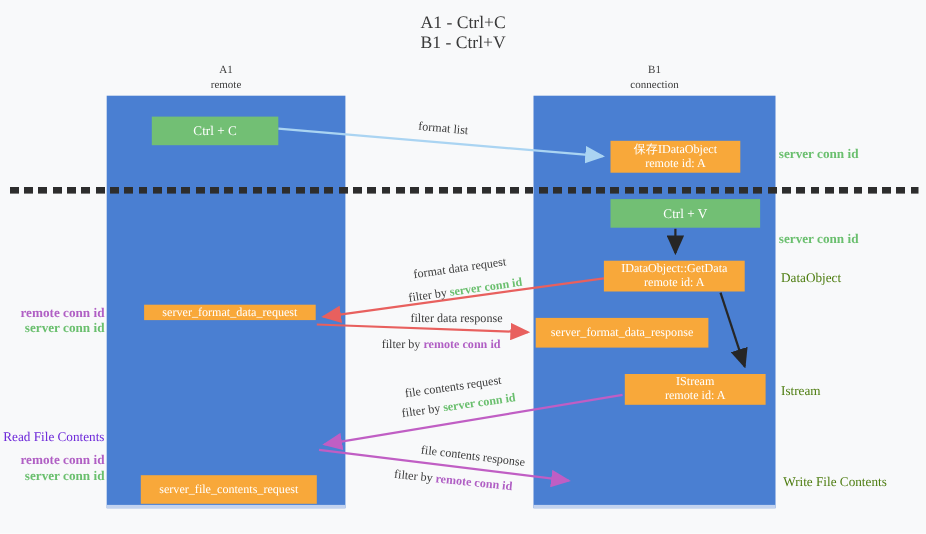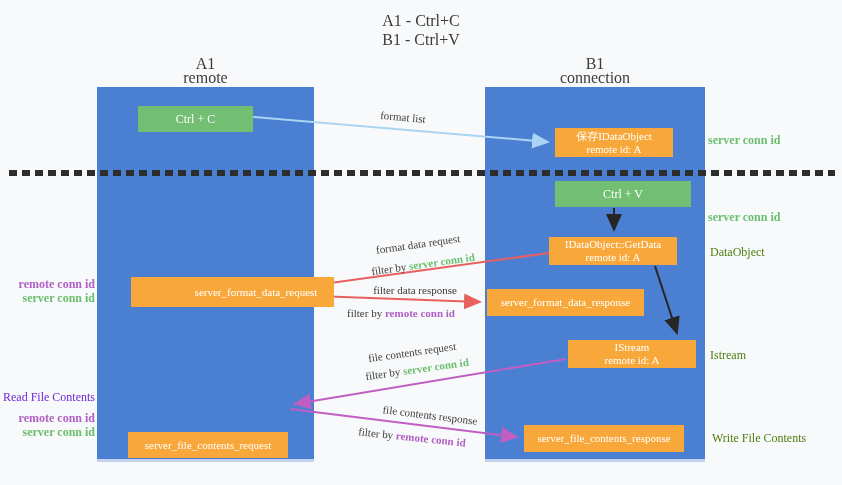--- a/index.html
+++ b/index.html
@@ -8,21 +8,21 @@
     background:#f8f9fa;
     font-family:Liberation Serif, serif;
     color:#3c3c3c;
   }
   .title{position:absolute;left:0;right:0;top:11px;text-align:center;
     font-size:16px;line-height:19px;color:#3a3a3a;}
   .lane{position:absolute;top:87px;height:372px;background:#4a7fd2;
     border-bottom:3px solid #c3d3ef;}
   .lane-left{left:97px;width:217px;}
   .lane-right{left:485px;width:220px;}
-  .lane-header{position:absolute;top:57px;text-align:center;font-size:16px;
+  .lane-header{position:absolute;top:57px;text-align:center;font-size:10px;
     line-height:14px;color:#3c3c3c;}
   .lh-left{left:97px;width:217px;}
   .lh-right{left:485px;width:220px;}
   .divider{position:absolute;left:9px;width:826px;top:170px;height:6px;
     background:repeating-linear-gradient(to right,#2d2d2d 0 8px,transparent 8px 13px);}
   .arrows{position:absolute;left:0;top:0;pointer-events:none;}
   .node{position:absolute;display:flex;flex-direction:column;align-items:center;
     justify-content:center;color:#fff;text-align:center;white-space:nowrap;}
   .green-node{background:#72bf74;font-size:12px;}
   .orange-node{background:#f8a83a;font-size:11px;line-height:13px;}
@@ -95,40 +95,37 @@
 
   <div class="node green-node" style="left:555px;top:181px;width:136px;height:26px;">
     <div>Ctrl + V</div>
   </div>
 
   <div class="node orange-node" style="left:549px;top:237px;width:128px;height:28px;">
     <div>IDataObject::GetData</div>
     <div>remote id: A</div>
   </div>
 
-  <div class="node orange-node" style="left:131px;top:277px;width:156px;height:30px;padding-left:47px;">
+  <div class="node orange-node" style="left:131px;top:277px;width:156px;height:14px;">
     <div>server_format_data_request</div>
   </div>
 
   <div class="node orange-node" style="left:487px;top:289px;width:157px;height:27px;">
     <div>server_format_data_response</div>
   </div>
 
   <div class="node orange-node" style="left:568px;top:340px;width:128px;height:28px;">
     <div>IStream</div>
     <div>remote id: A</div>
   </div>
 
   <div class="node orange-node" style="left:128px;top:392px;width:160px;height:26px;margin-top:40px;">
     <div>server_file_contents_request</div>
   </div>
 
-  <div class="node orange-node" style="left:524px;top:425px;width:160px;height:27px;">
-    <div>server_file_contents_response</div>
-  </div>
 
   <div class="elabel" style="left:403px;top:117px;--rot:5deg">format list</div>
 
   <div class="elabel" style="left:418px;top:244px;--rot:-8deg">format data request</div>
   <div class="elabel" style="left:423px;top:264px;--rot:-8deg">
     <span>filter by</span>
     <span class="tgreen">server conn id</span>
   </div>
 
   <div class="elabel" style="left:415px;top:290px;">filter data response</div>

